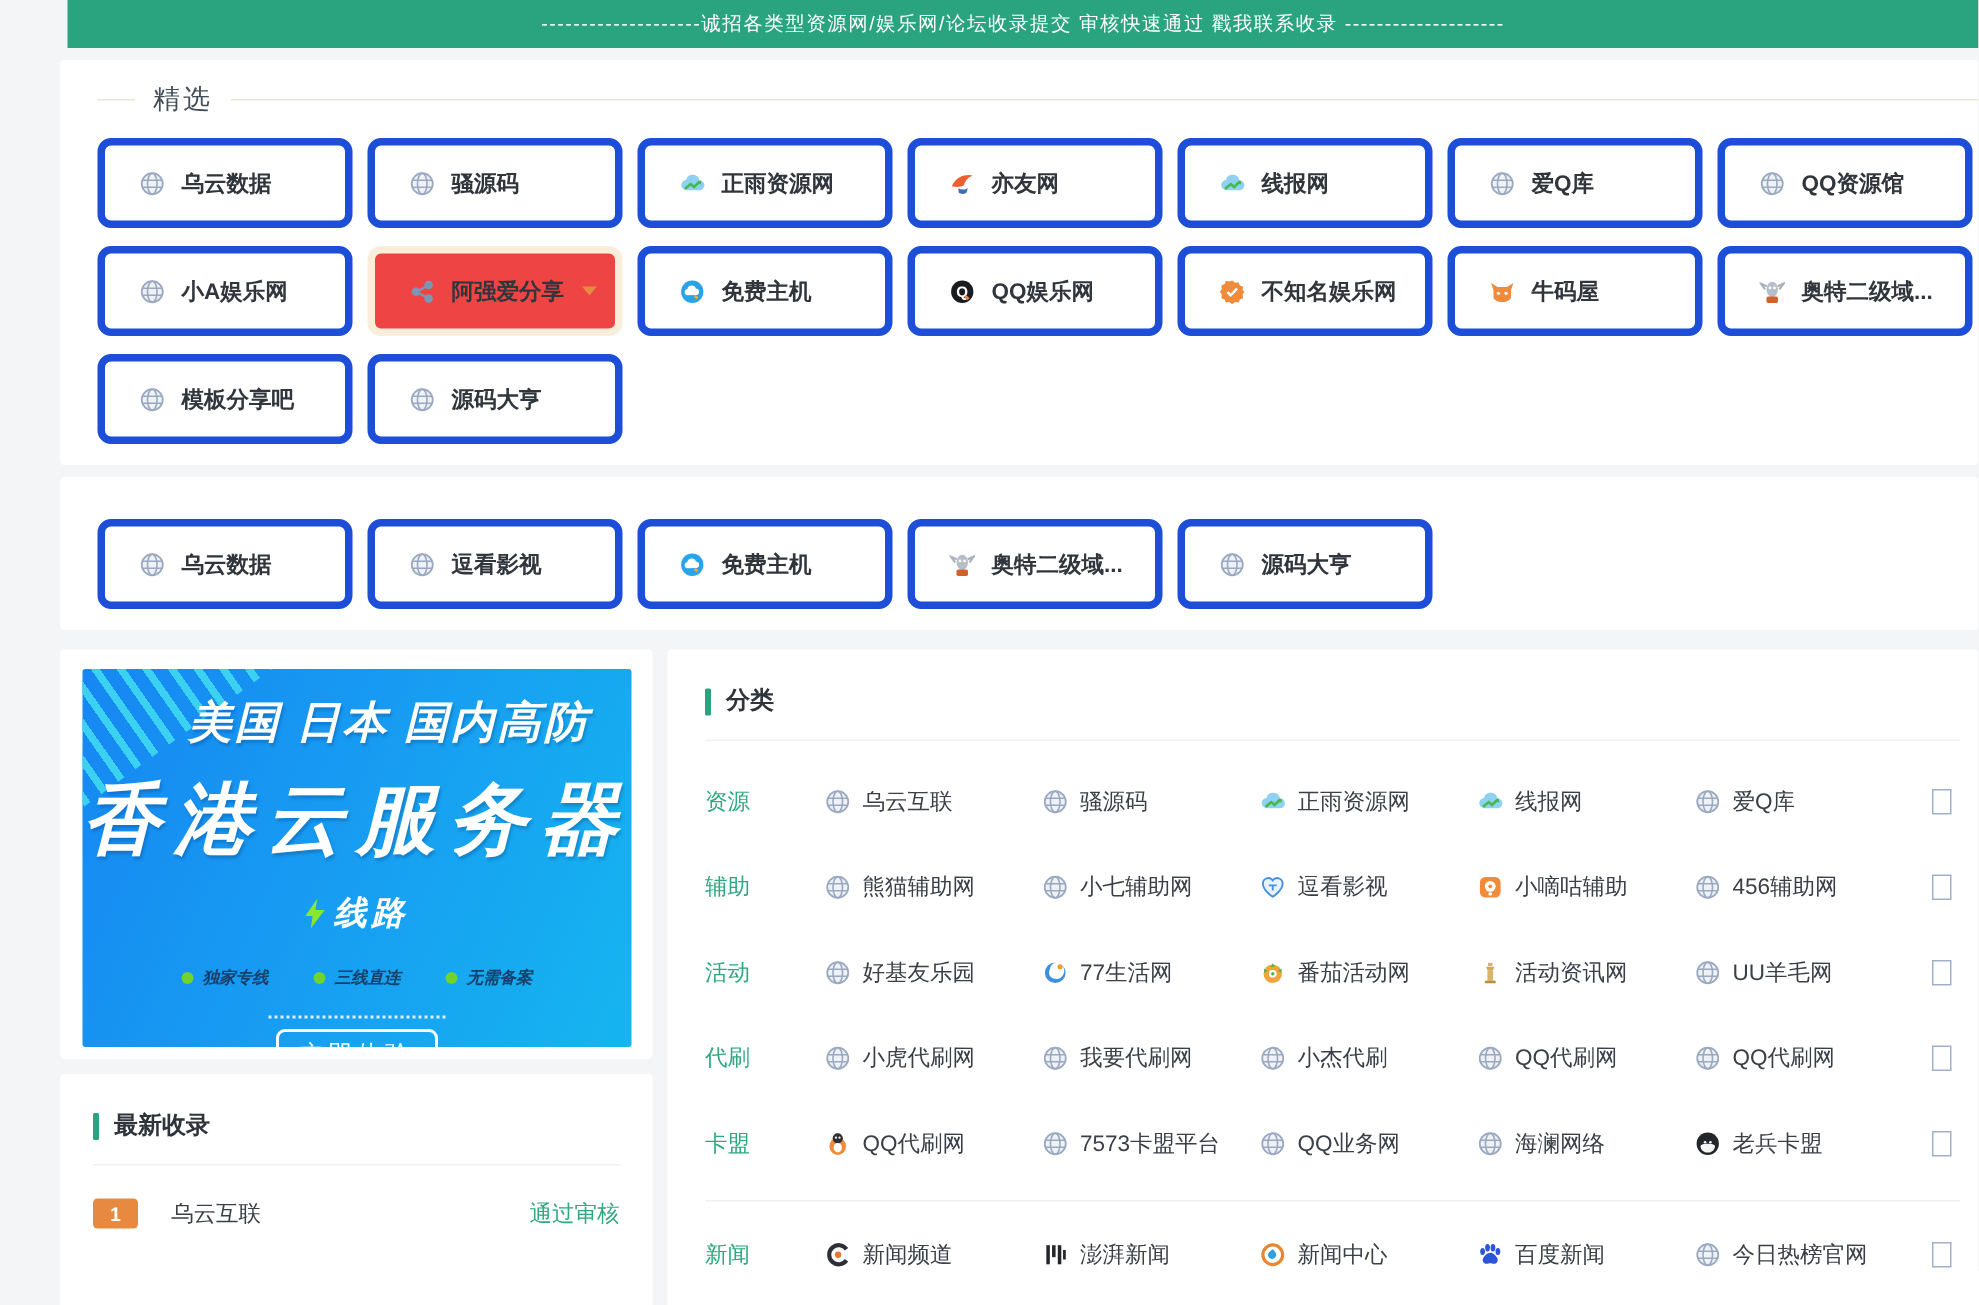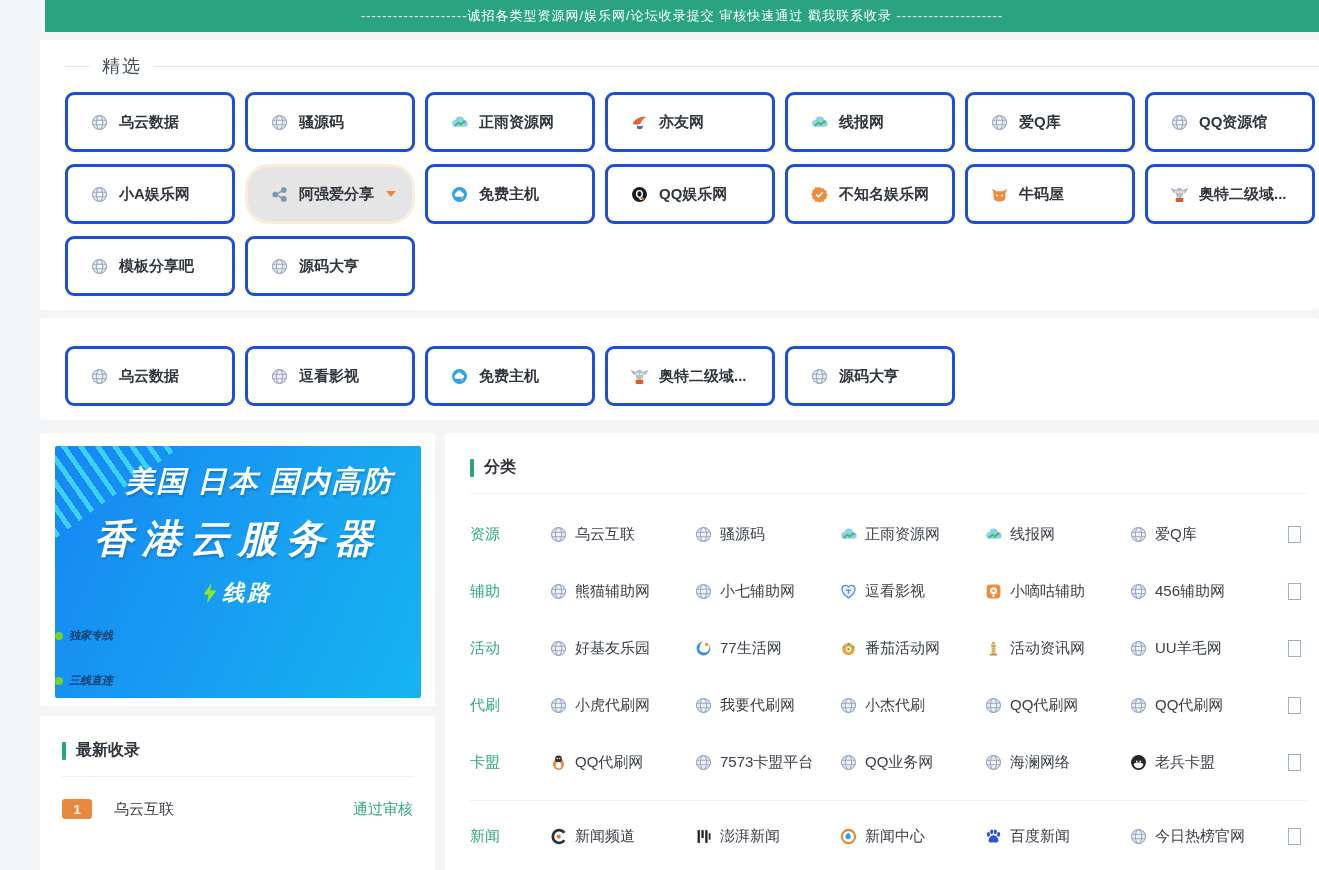--- a/index.html
+++ b/index.html
@@ -25,25 +25,25 @@
   .legend .l-line{height:1px;background:#ece5d2;}
   .legend .l-left{width:25px;margin-right:12px;}
   .legend .l-right{flex:1;margin-left:12px;}
   .legend h2{
     margin:0;font-size:18px;font-weight:400;color:#434e59;letter-spacing:2px;
   }
   
   .card-grid{display:flex;flex-wrap:wrap;gap:12px 10px;margin-top:14px;}
   .site-card{
     width:170px;height:60px;box-sizing:border-box;
-    border:3px solid #1d4ed8;border-radius:9px;background:#fff;
+    border:5px solid #1d4ed8;border-radius:9px;background:#fff;
     display:flex;align-items:center;padding-left:23px;cursor:pointer;
     white-space:nowrap;overflow:hidden;
   }
-  .site-card.highlighted{background:#e5e5e5;border-color:#f9eed9;border-radius:24px;}
+  .site-card.highlighted{background:#ef4444;border-color:#f9eed9;}
   .site-card .icon{display:inline-flex;width:17px;height:17px;flex:0 0 17px;}
   .site-card .label{margin-left:11px;font-size:15px;font-weight:600;color:#31363d;}
   .caret{
     margin-left:12px;width:0;height:0;border-left:5px solid transparent;
     border-right:5px solid transparent;border-top:6px solid #e78a3f;
   }
   
   .columns{display:flex;margin-left:40px;margin-top:13px;gap:10px;align-items:flex-start;}
   .left-col{width:395px;flex:0 0 395px;}
   .right-col{flex:1;}
@@ -53,27 +53,27 @@
     position:relative;width:366px;height:252px;overflow:hidden;border-radius:2px;
     background:linear-gradient(115deg,#1687f2 0%,#17a0f2 55%,#15b5ef 100%);
     text-align:center;color:#fff;cursor:pointer;
   }
   .ad-stripes{
     position:absolute;left:-10px;top:-10px;width:150px;height:110px;
     background:repeating-linear-gradient(55deg,#3fd9f2 0 5px,transparent 5px 14px);
     clip-path:polygon(0 0,100% 0,0 100%);opacity:.9;
   }
   .ad-line1{position:relative;margin-top:16px;font-size:29px;font-weight:800;font-style:italic;letter-spacing:2px;text-shadow:1px 2px 2px rgba(0,40,90,.25);padding-left:43px;}
-  .ad-line2{position:relative;margin-top:10px;font-size:39px;font-weight:800;font-style:italic;letter-spacing:9px;text-shadow:1px 2px 2px rgba(0,40,90,.25);}
+  .ad-line2{position:relative;margin-top:10px;font-size:52px;font-weight:800;font-style:italic;letter-spacing:9px;text-shadow:1px 2px 2px rgba(0,40,90,.25);}
   .ad-line3{position:relative;margin-top:12px;font-size:22px;font-weight:800;font-style:italic;letter-spacing:3px;display:flex;align-items:center;justify-content:center;gap:6px;}
   .bolt{
     display:inline-block;width:13px;height:20px;background:#8ae62e;
     clip-path:polygon(62% 0,0 58%,38% 58%,28% 100%,100% 38%,52% 38%);
   }
-  .ad-features{position:relative;margin-top:20px;display:flex;justify-content:center;gap:30px;flex-direction:column;}
+  .ad-features{position:relative;margin-top:20px;display:flex;justify-content:center;gap:30px;}
   .feature{display:flex;align-items:center;gap:6px;font-size:11px;font-weight:700;font-style:italic;color:#14406b;}
   .feature .dot{width:8px;height:8px;border-radius:50%;background:#72d32c;}
   .ad-dotline{width:118px;margin:18px auto 0;border-top:2px dotted rgba(255,255,255,.85);}
   .ad-btn{
     display:block;margin:7px auto 0;width:108px;height:34px;
     background:transparent;border:2px solid #fff;border-radius:6px;
     color:#fff;font-size:16px;letter-spacing:3px;cursor:pointer;
     font-family:inherit;
   }
   

